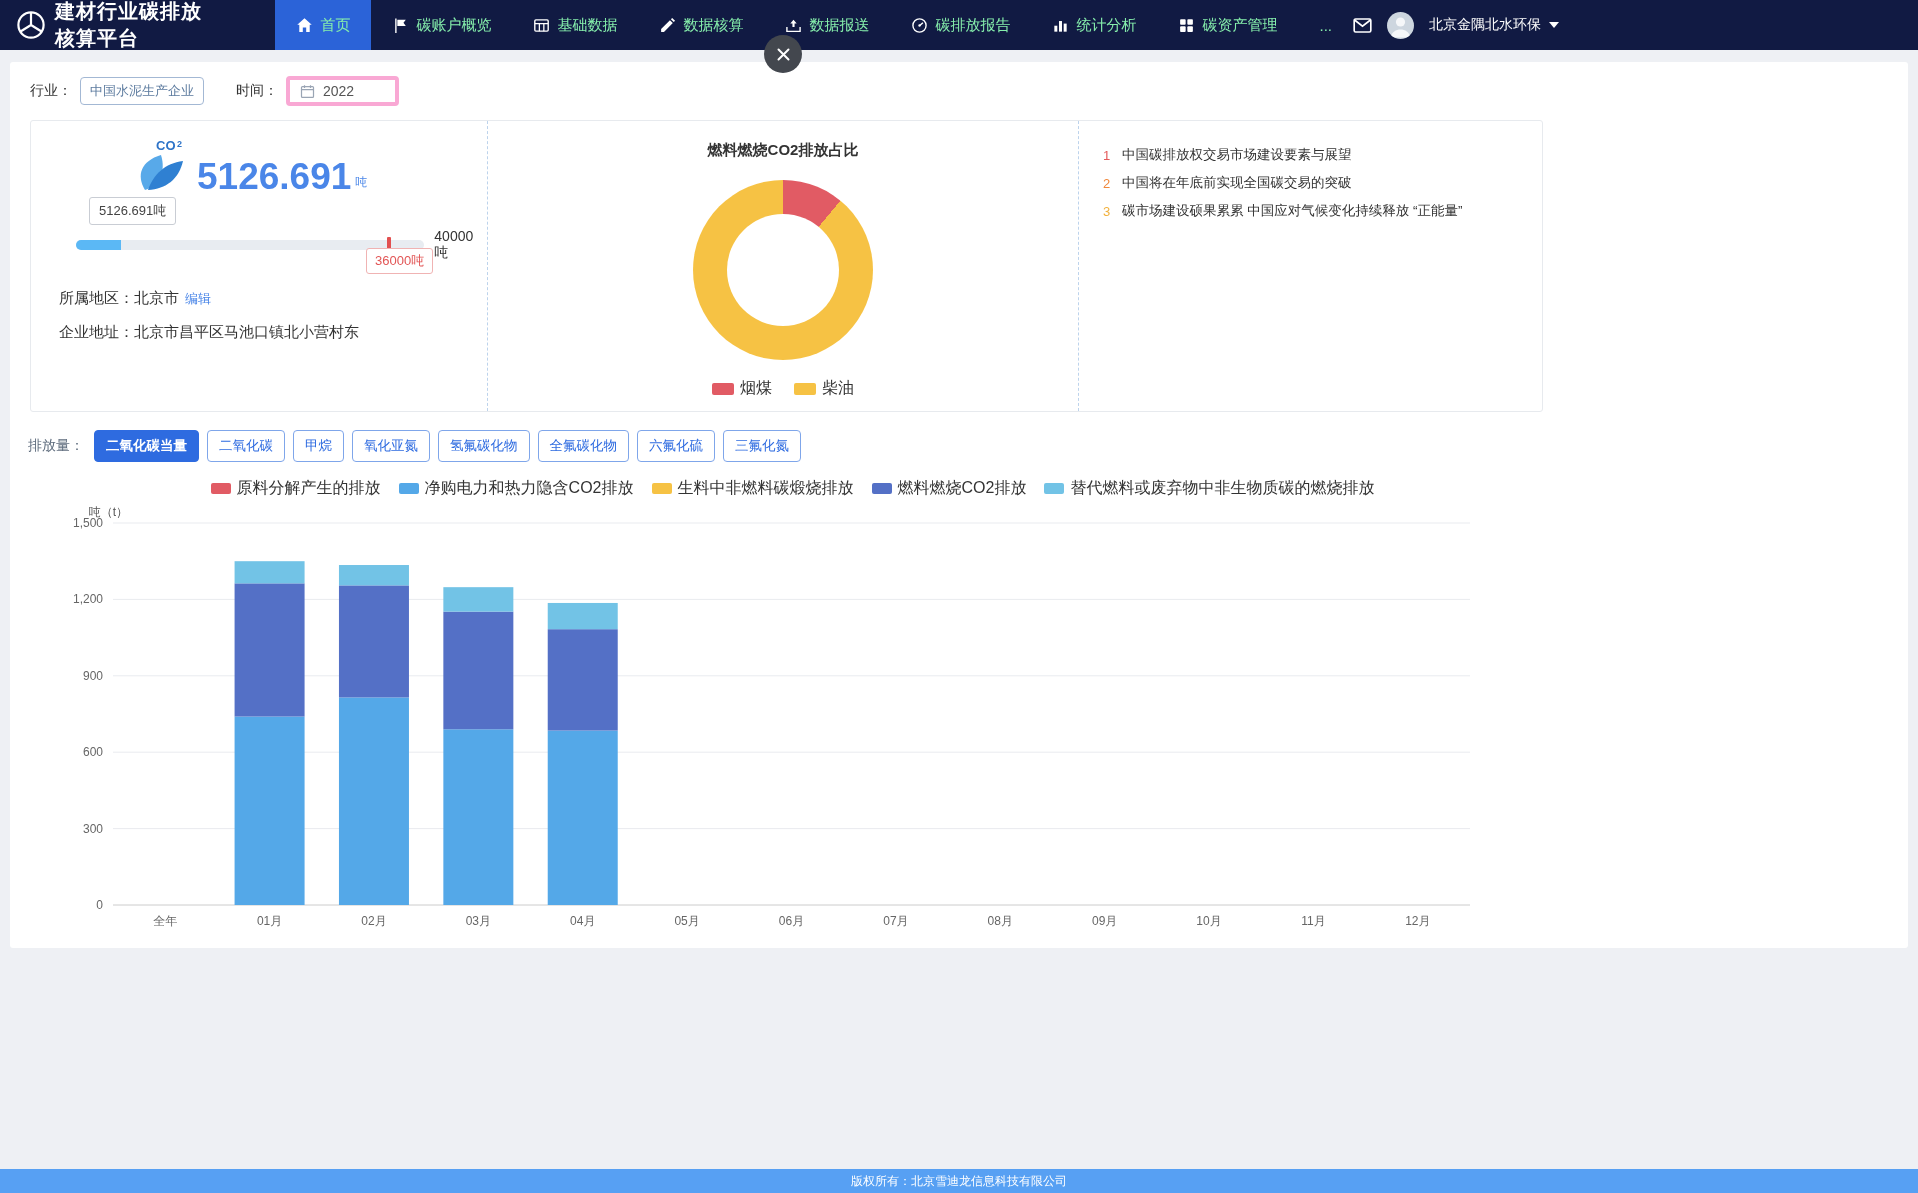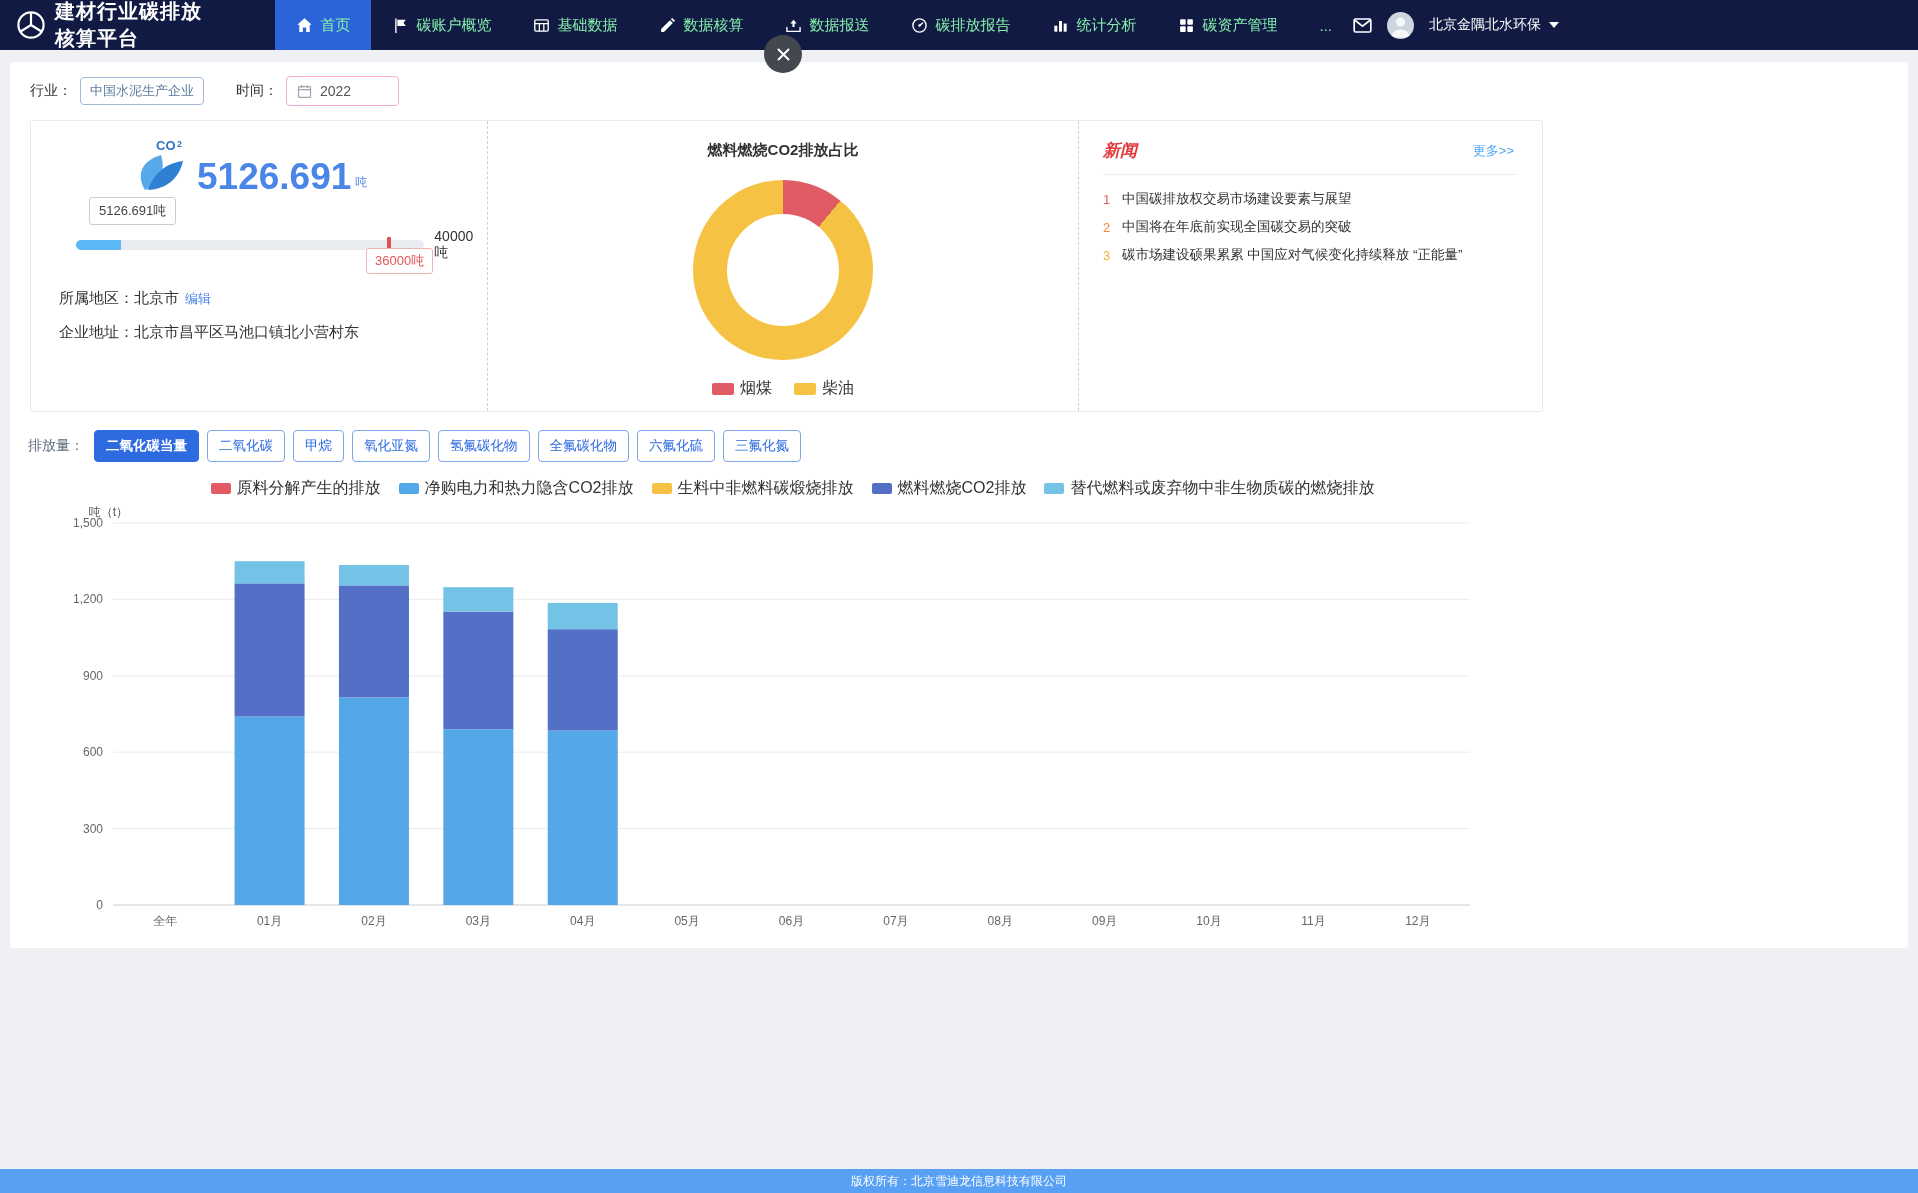--- a/index.html
+++ b/index.html
@@ -28,21 +28,21 @@
   
   .panel { position:absolute; left:10px; top:62px; width:1898px; height:886px; background:#fff; border-radius:3px; }
 
   .header-row { display:flex; align-items:center; width:1515px; margin:14px 0 0 20px;gap:32px; }
   .industry-group { display:flex; align-items:center; gap:8px; }
   .industry-label, .time-label { font-size:14px; color:#333; }
   .industry-badge { border:1px solid #a3b8d4; color:#5b7a9e; background:#fff; font-size:13px; padding:4px 9px; border-radius:4px; cursor:pointer; }
   .greeting { flex:1; text-align:center; font-size:19px; color:#3c3c3c; }
   .greeting .company { color:#4a86e8; }
   .time-group { display:flex; align-items:center; gap:8px; }
-  .date-box { width:113px; height:30px; border:1px solid #f9a8d4; border-radius:4px; display:flex; align-items:center; gap:8px; padding:0 10px; background:#fff; cursor:pointer; }
+  .date-box { width:113px; height:30px; border:4px solid #f9a8d4; border-radius:4px; display:flex; align-items:center; gap:8px; padding:0 10px; background:#fff; cursor:pointer; }
   .date-value { font-size:14px; color:#555; }
 
   
   .info-card { margin:14px 0 0 20px; width:1513px; height:292px; border:1px solid #e7eaee; border-radius:3px; display:flex; }
   .col-left { width:457px; position:relative; border-right:1px dashed #bdd3ec; }
   .col-mid  { width:591px; border-right:1px dashed #bdd3ec; display:flex; flex-direction:column; align-items:center; }
   .col-right{ flex:1; padding:10px 26px 0 24px; }
 
   .co2-block { position:absolute; left:100px; top:16px; display:flex; align-items:flex-end; }
   .total-value { font-size:37px; font-weight:700; color:#4a86e8; line-height:1; margin-left:2px; }
@@ -277,24 +277,20 @@
             <span>烟煤</span>
           </span>
           <span class="lg-item">
             <span class="lg-swatch" style="background:#f6c244"></span>
             <span>柴油</span>
           </span>
         </div>
     </div>
 
     <div class="col-right">
-      <div class="news-header">
-        <span class="news-title">新闻</span>
-        <span class="news-more">更多&gt;&gt;</span>
-      </div>
       <div class="news-list" id="news-list">
           <div class="news-item">
             <span class="news-num" style="color:#e45a5a">1</span>
             <span>中国碳排放权交易市场建设要素与展望</span>
           </div>
           <div class="news-item">
             <span class="news-num" style="color:#f0883c">2</span>
             <span>中国将在年底前实现全国碳交易的突破</span>
           </div>
           <div class="news-item">

